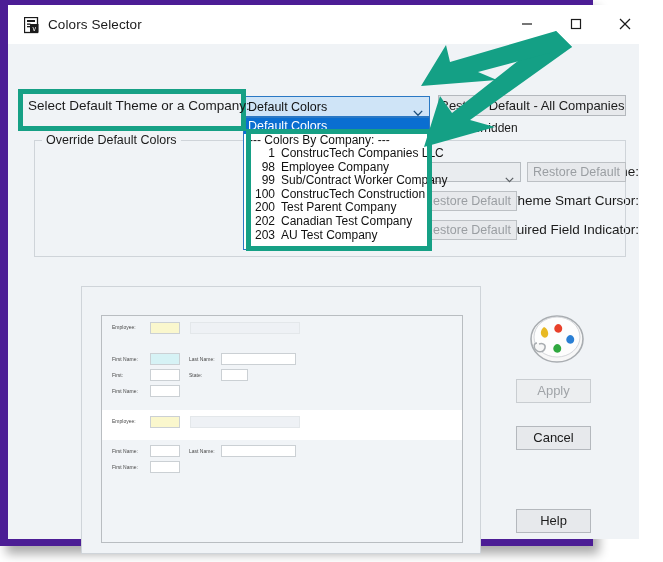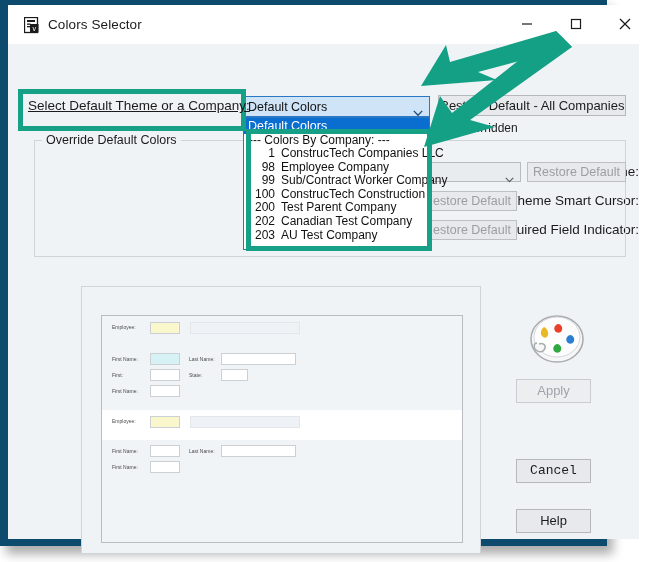--- a/index.html
+++ b/index.html
@@ -6,23 +6,22 @@
   body{
     width:663px;height:562px;
     background:#ffffff;
     font-family:"Liberation Sans", sans-serif;
     overflow:hidden;
     position:relative;
   }
   
   #frame{
     position:absolute;left:0;top:0;width:593px;height:546px;
-    background:#0c4a6e;
+    background:#4c1d95;
     box-shadow:6px 8px 10px rgba(0,0,0,.33);
-    padding-left:14px;
   }
   #window{
     position:absolute;left:8px;top:5px;width:631px;height:534px;
     background:#f0f3f6;
   }
   
   #titlebar{
     position:absolute;left:0;top:0;width:631px;height:39px;
     background:#ffffff;
     border-bottom:1px solid #dfe3e6;
@@ -51,21 +50,20 @@
   
   #label-highlight{
     position:absolute;left:10px;top:45px;width:228px;height:42px;
     border:5px solid #16a085;box-sizing:border-box;
     z-index:40;
   }
   #select-label{
     position:absolute;left:20px;top:54px;
     font-size:13.5px;color:#1b1b1b;white-space:nowrap;
     z-index:41;
-    text-decoration:underline;
   }
   
   #combo{
     position:absolute;left:235px;top:52px;width:187px;height:21px;
     background:#cfe4f7;border:1px solid #2a78c4;box-sizing:border-box;
     z-index:30;
   }
   #combo-text{
     position:absolute;left:4px;top:3px;font-size:12.5px;color:#111;
   }
@@ -166,21 +164,21 @@
   
   #palette{position:absolute;left:521px;top:269px;width:57px;height:52px;}
   
   .rbtn{
     position:absolute;left:508px;width:75px;height:24px;
     background:#e7e9ec;border:1px solid #b4b8bd;box-sizing:border-box;
     font-size:13px;color:#1b1b1b;text-align:center;line-height:22px;
   }
   #btn-apply{top:335px;color:#a0a4a8;border-color:#c9cdd1;background:#eceef0;}
   #btn-ok{top:367px;}
-  #btn-cancel{top:415px;font-family:Liberation Mono, monospace;}
+  #btn-cancel{top:382px;}
   #btn-help{top:431px;margin-top:34px;}
   
   #arrow-svg{position:absolute;left:0;top:0;width:663px;height:562px;
     pointer-events:none;z-index:60;}
 </style>
 </head>
 <body>
 
 <div id="frame">
   <div id="window">

